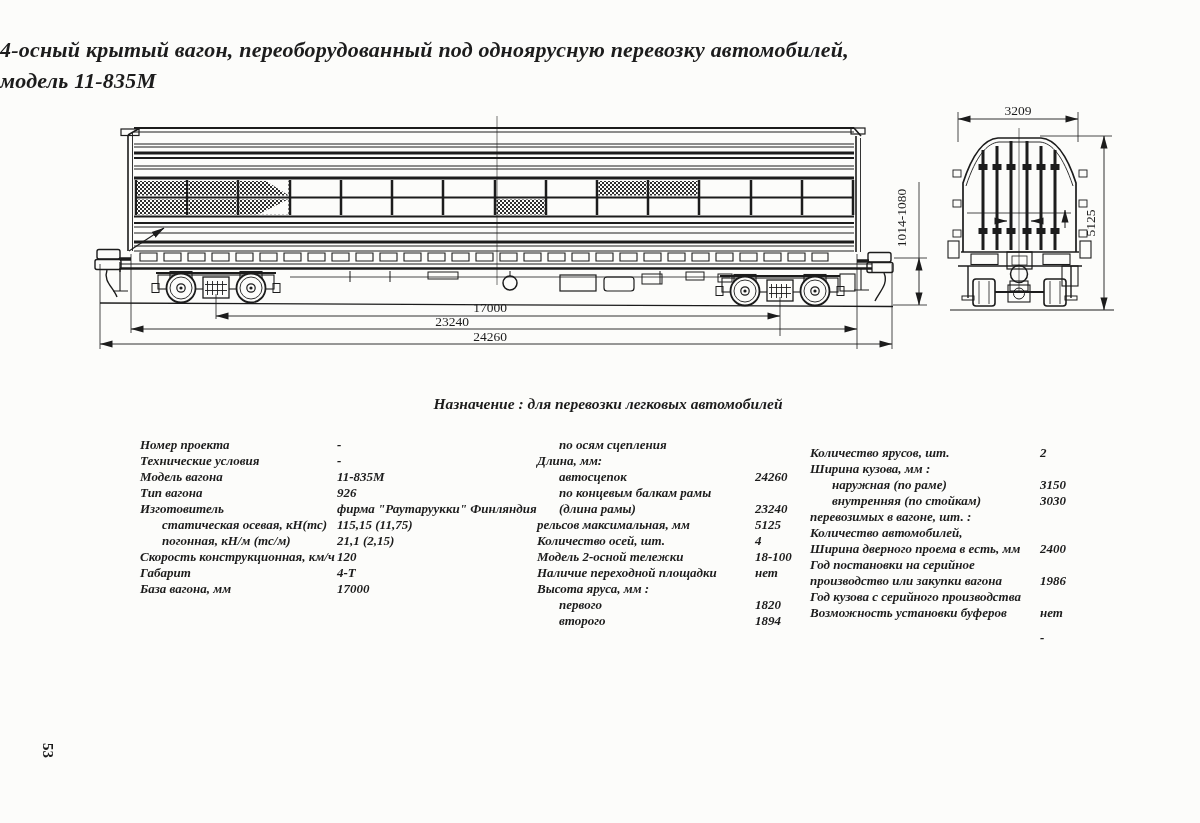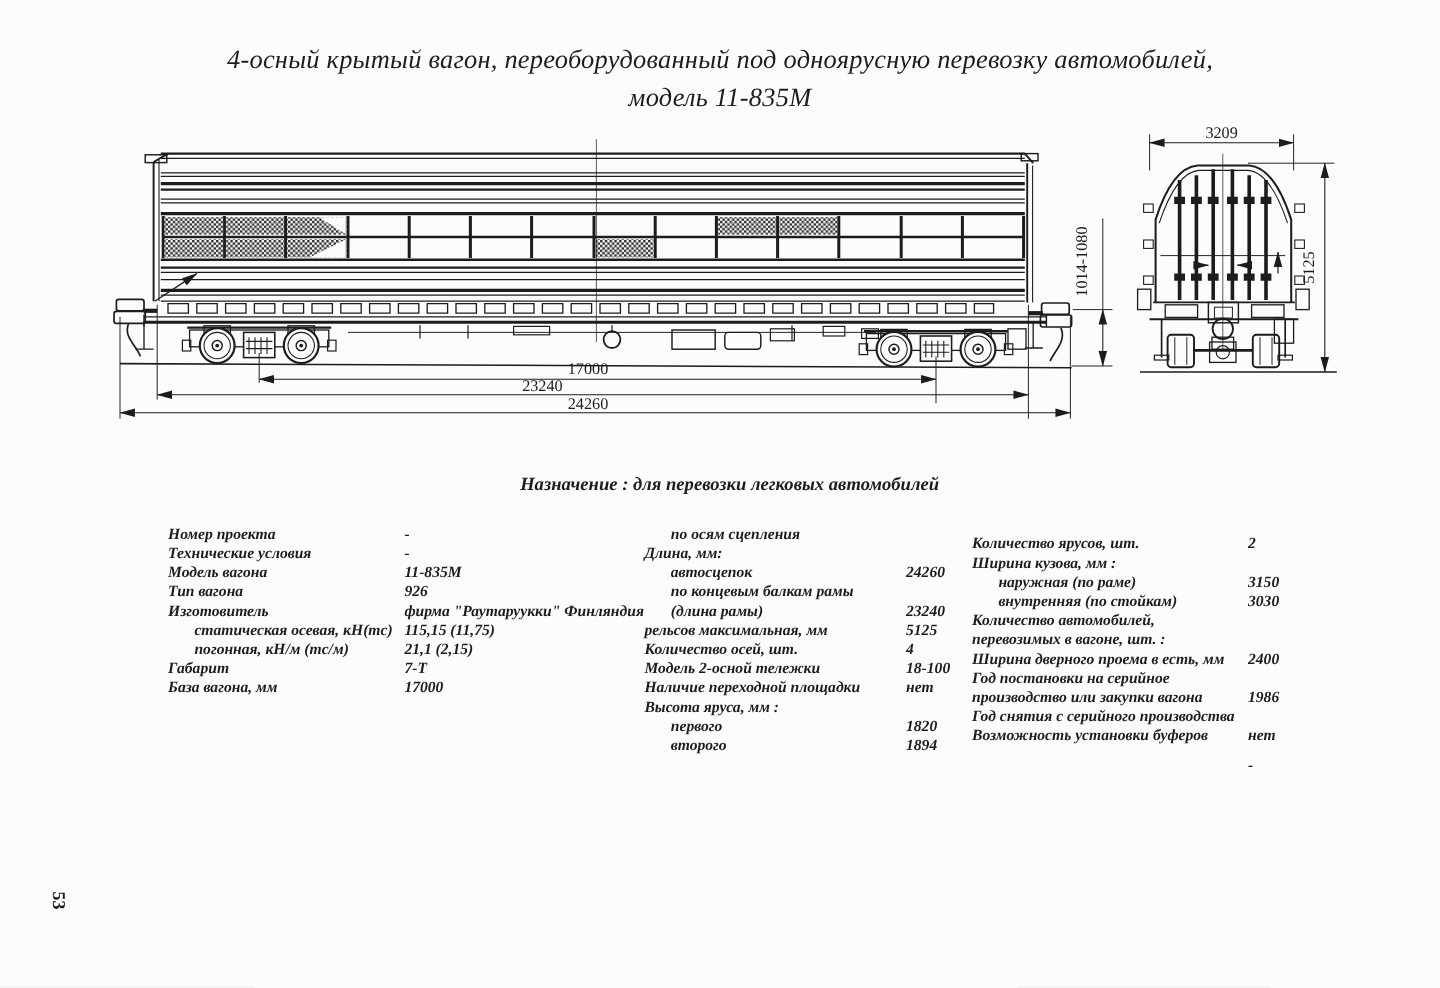--- a/index.html
+++ b/index.html
@@ -2,22 +2,22 @@
 <html><head>
 <meta charset="utf-8">
 <style>
   html,body{margin:0;padding:0;background:#e8e8e6;}
   .page{
     position:relative; width:1200px; height:823px; margin:0 auto;
     background:#fcfcfa; color:#1c1c1c; overflow:hidden;
     font-family:"Liberation Serif", serif;
   }
   .title{
-    position:absolute; top:34px; left:0; width:1200px; text-align:center;
-    font-size:22px; font-weight:normal; font-style:italic; line-height:31px;
+    position:absolute; top:34px; left:0; width:1200px; 
+    font-size:22px; font-weight:bold; font-style:italic; line-height:31px;
     letter-spacing:.2px; margin:0;
   }
   .purpose{
     position:absolute; top:395px; left:0; width:1200px; text-align:center;
     font-size:15.5px; font-weight:bold; font-style:italic;
     transform:translateX(8px);
   }
   .pageno{
     position:absolute; left:40px; top:742px; font-size:15px; font-weight:bold;
     transform:rotate(90deg); transform-origin:center;
@@ -260,24 +260,28 @@
       <div class="spec-row indent">
         <span class="lbl">статическая осевая, кН(тс)</span>
         <span class="val">115,15 (11,75)</span>
       </div>
 
       <div class="spec-row indent">
         <span class="lbl">погонная, кН/м (тс/м)</span>
         <span class="val">21,1 (2,15)</span>
       </div>
 
+      <div class="spec-row">
+        <span class="lbl">Скорость конструкционная, км/ч</span>
+        <span class="val">120</span>
+      </div>
 
       <div class="spec-row">
         <span class="lbl">Габарит</span>
-        <span class="val">7-Т</span>
+        <span class="val">4-Т</span>
       </div>
 
       <div class="spec-row">
         <span class="lbl">База вагона, мм</span>
         <span class="val">17000</span>
       </div>
     </div>
 
   <div id="col2" class="spec-col">
 
@@ -360,46 +364,46 @@
         <span class="lbl">наружная (по раме)</span>
         <span class="val">3150</span>
       </div>
 
       <div class="spec-row indent">
         <span class="lbl">внутренняя (по стойкам)</span>
         <span class="val">3030</span>
       </div>
 
       <div class="spec-row">
+        <span class="lbl">перевозимых в вагоне, шт. :</span>
+        <span class="val"></span>
+      </div>
+
+      <div class="spec-row">
         <span class="lbl">Количество автомобилей,</span>
-        <span class="val"></span>
-      </div>
-
-      <div class="spec-row">
-        <span class="lbl">перевозимых в вагоне, шт. :</span>
         <span class="val"></span>
       </div>
 
       <div class="spec-row">
         <span class="lbl">Ширина дверного проема в есть, мм</span>
         <span class="val">2400</span>
       </div>
 
       <div class="spec-row">
         <span class="lbl">Год постановки на серийное</span>
         <span class="val"></span>
       </div>
 
       <div class="spec-row">
         <span class="lbl">производство или закупки вагона</span>
         <span class="val">1986</span>
       </div>
 
       <div class="spec-row">
-        <span class="lbl">Год снятия с серийного производства</span>
+        <span class="lbl">Год кузова с серийного производства</span>
         <span class="val"></span>
       </div>
 
       <div class="spec-row">
         <span class="lbl">Возможность установки буферов</span>
         <span class="val">нет</span>
       </div>
 
       <div class="spec-row" style="margin-top: 9px;">
         <span class="lbl"></span>

